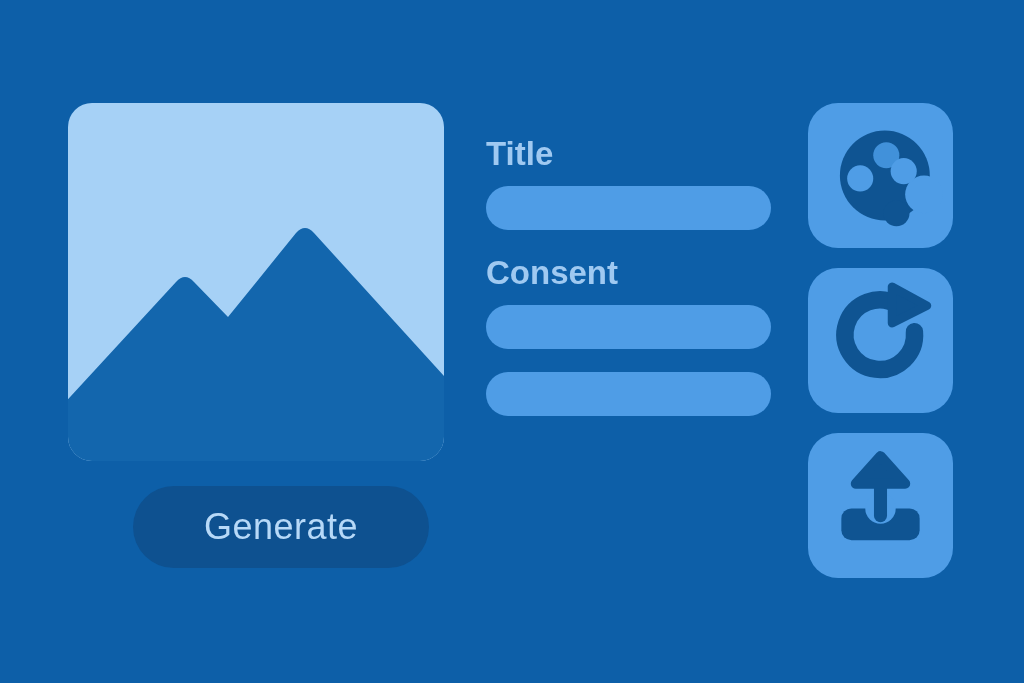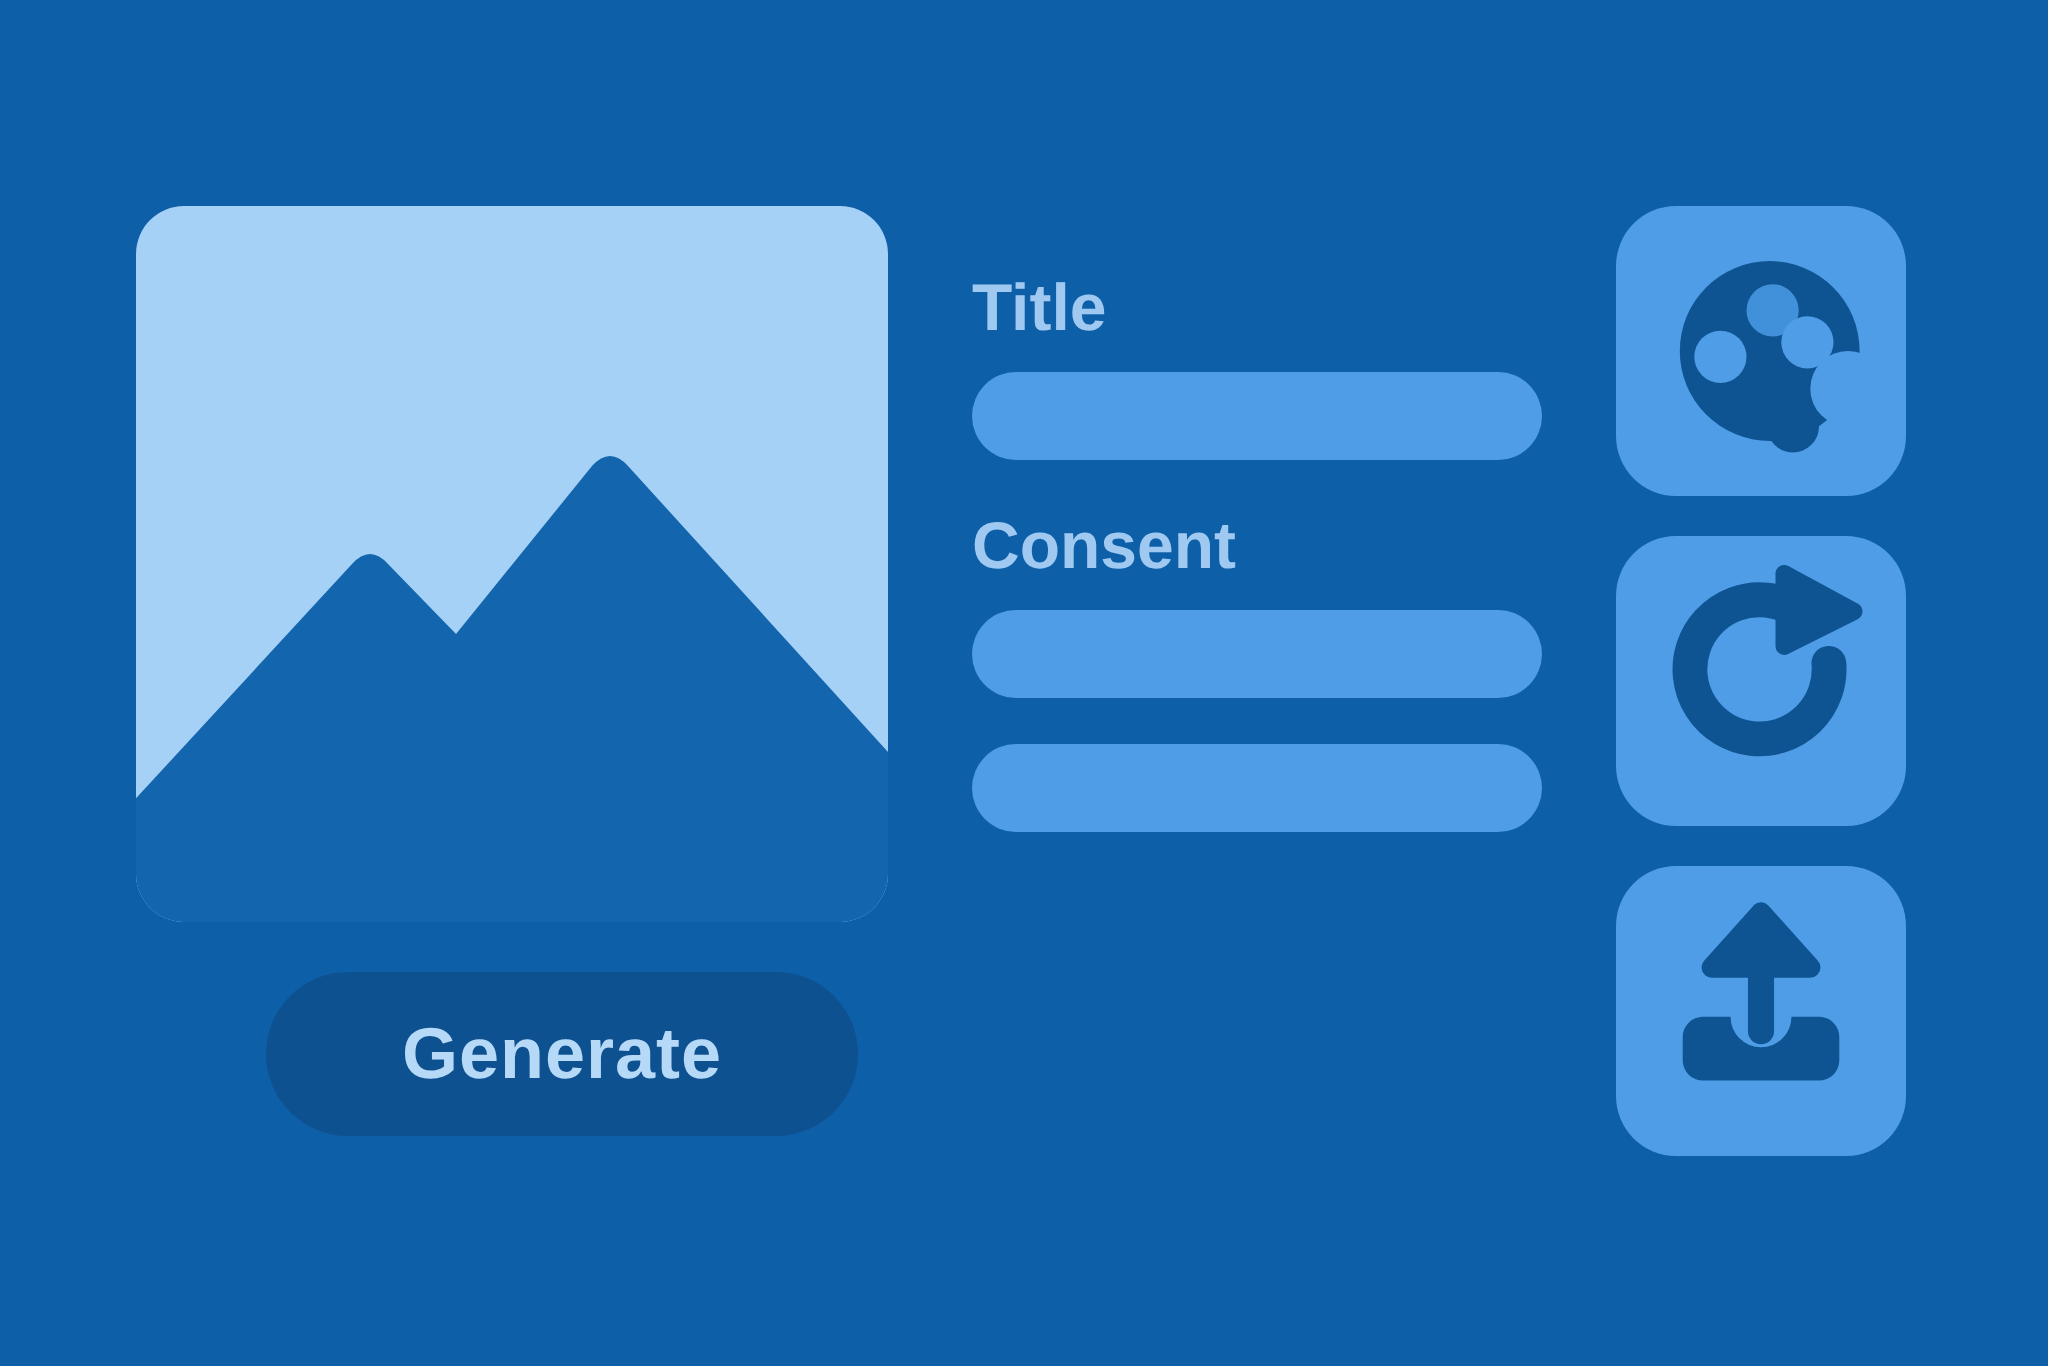--- a/index.html
+++ b/index.html
@@ -30,21 +30,21 @@
     overflow:hidden;
   }
   .image-card svg{position:absolute;left:0;top:0;display:block;}
   .generate-button{
     position:absolute;left:133px;top:486px;
     width:296px;height:82px;
     background:var(--generate_fill);
     border-radius:41px;
     display:flex;align-items:center;justify-content:center;
     color:var(--generate_text);
-    font-size:36px;font-weight:700;letter-spacing:.5px;
+    font-size:36px;font-weight:400;letter-spacing:.5px;
     cursor:pointer;
   }
   .form{position:absolute;left:486px;top:134px;width:285px;}
   .field{margin-bottom:23px;}
   .field-label{
     display:block;
     color:var(--label_text);
     font-size:33px;line-height:40px;font-weight:700;
     margin-bottom:12px;
   }

